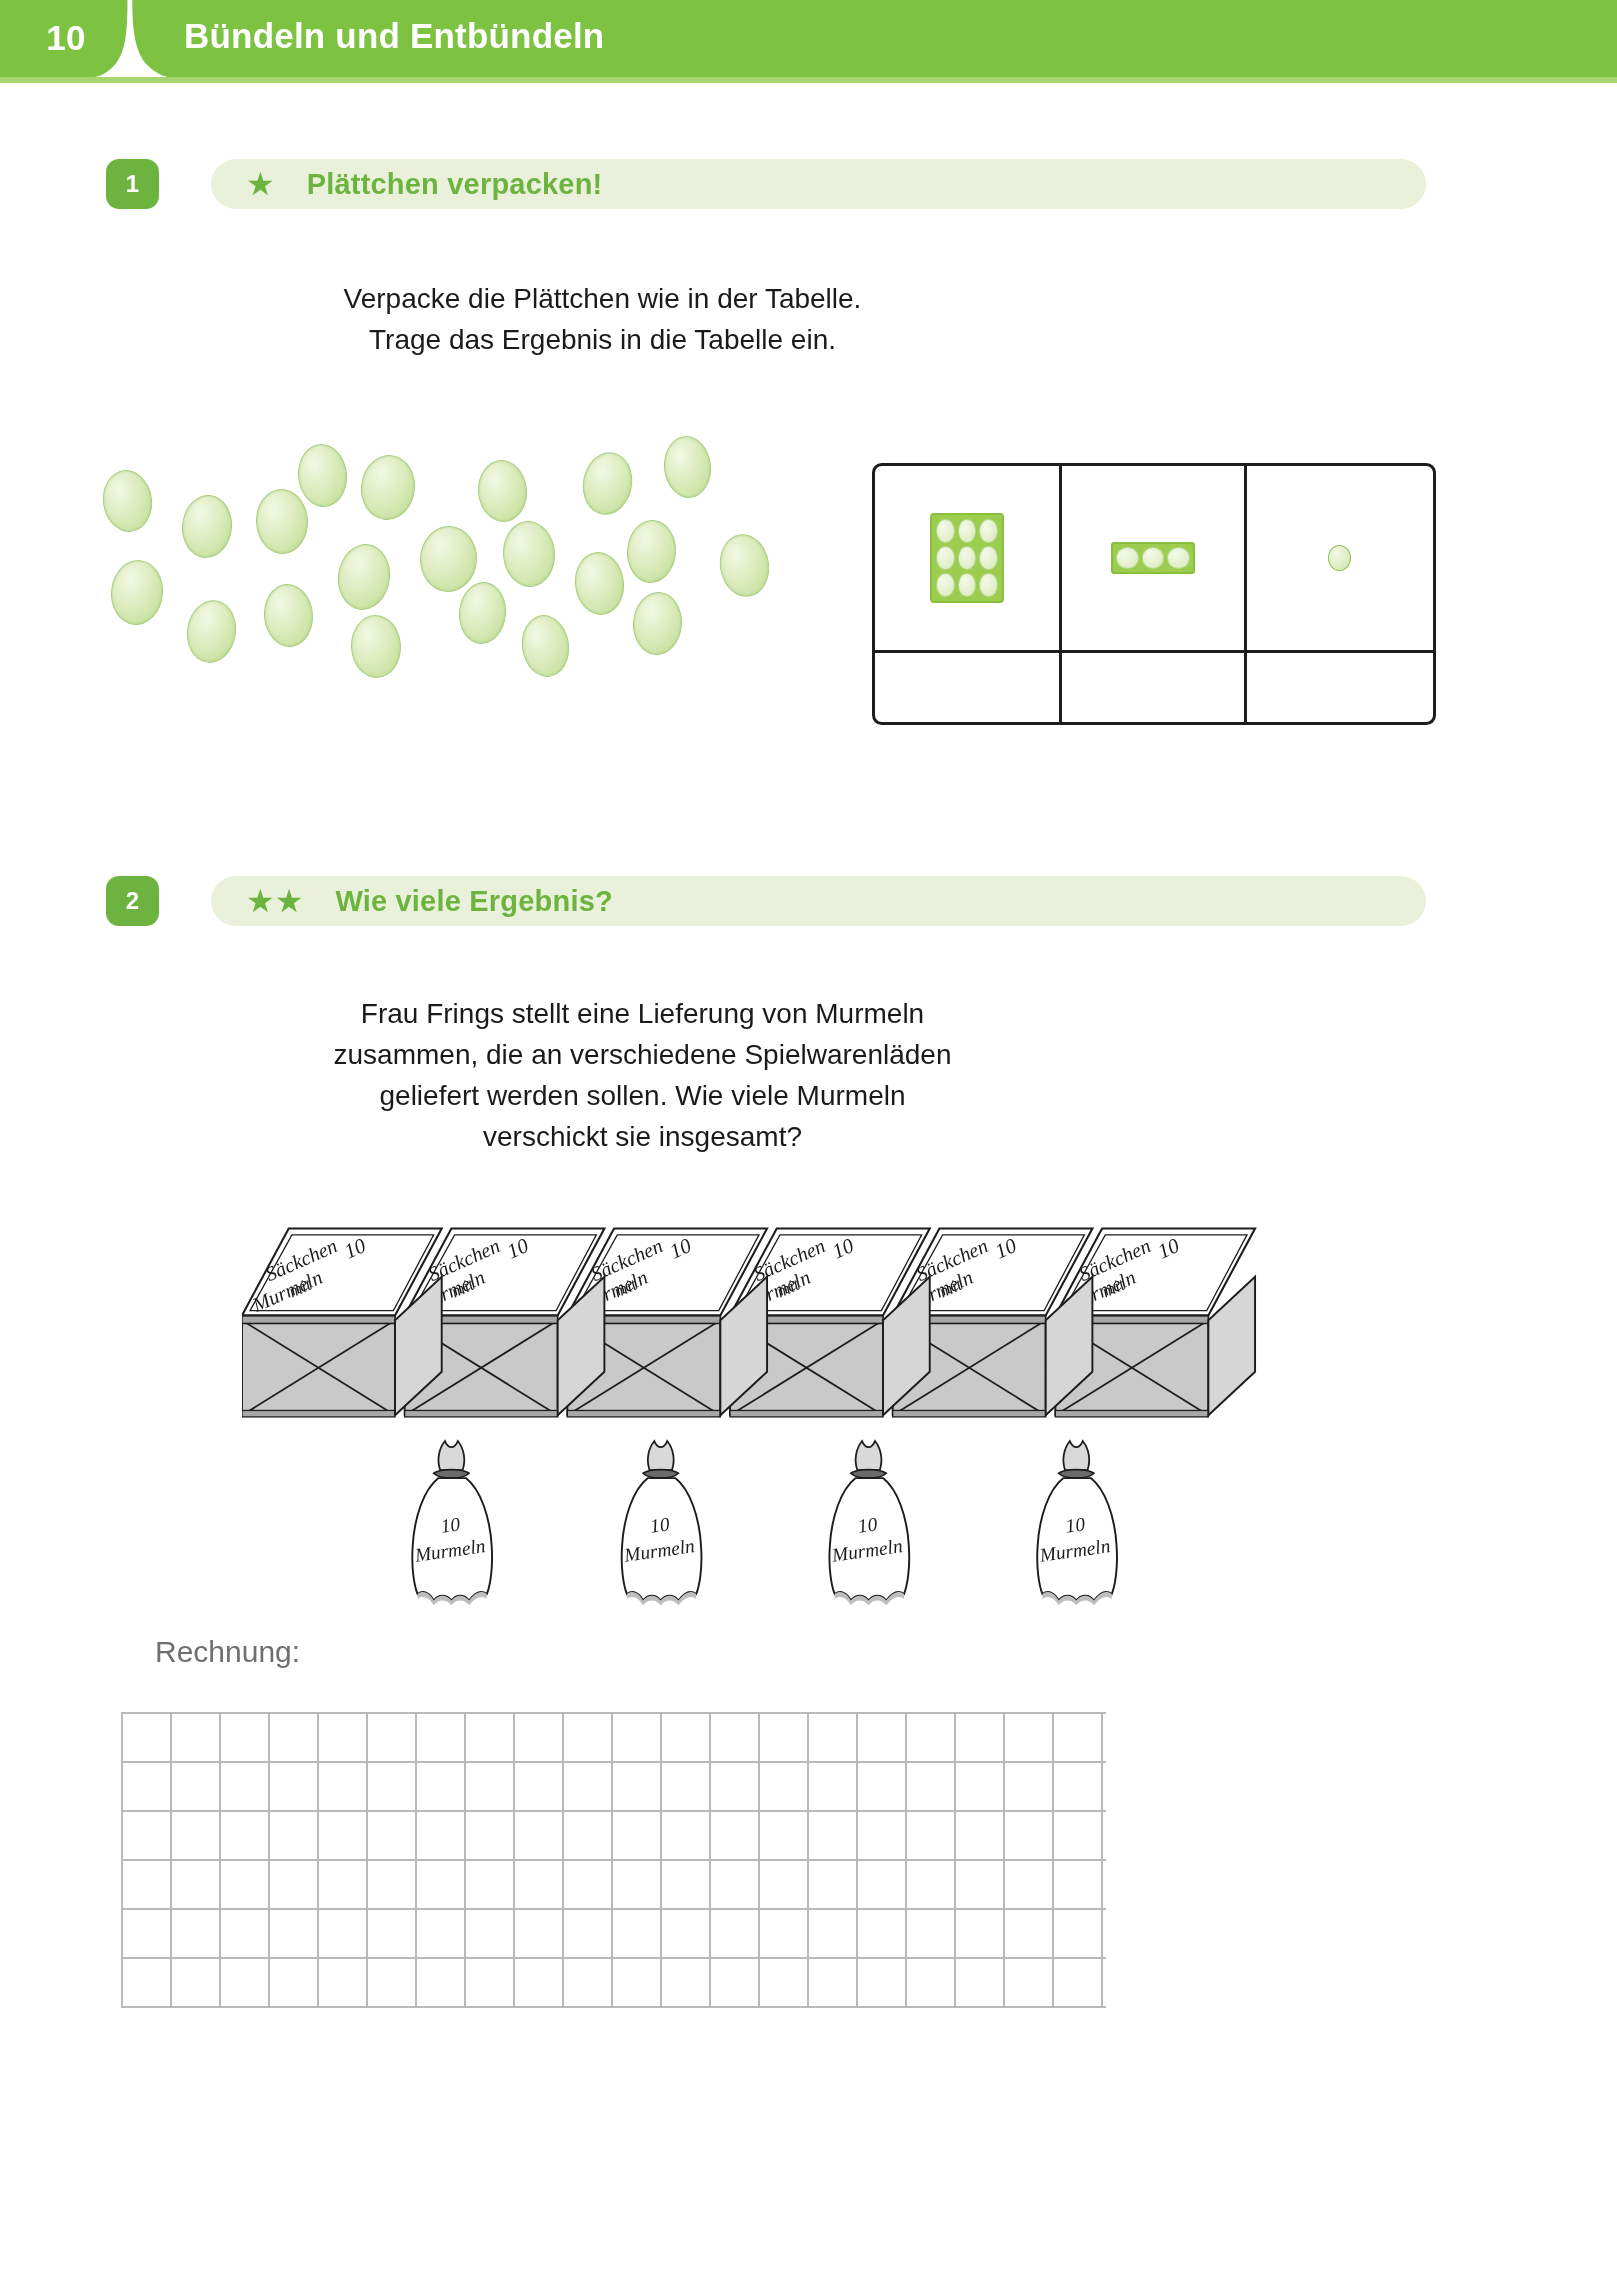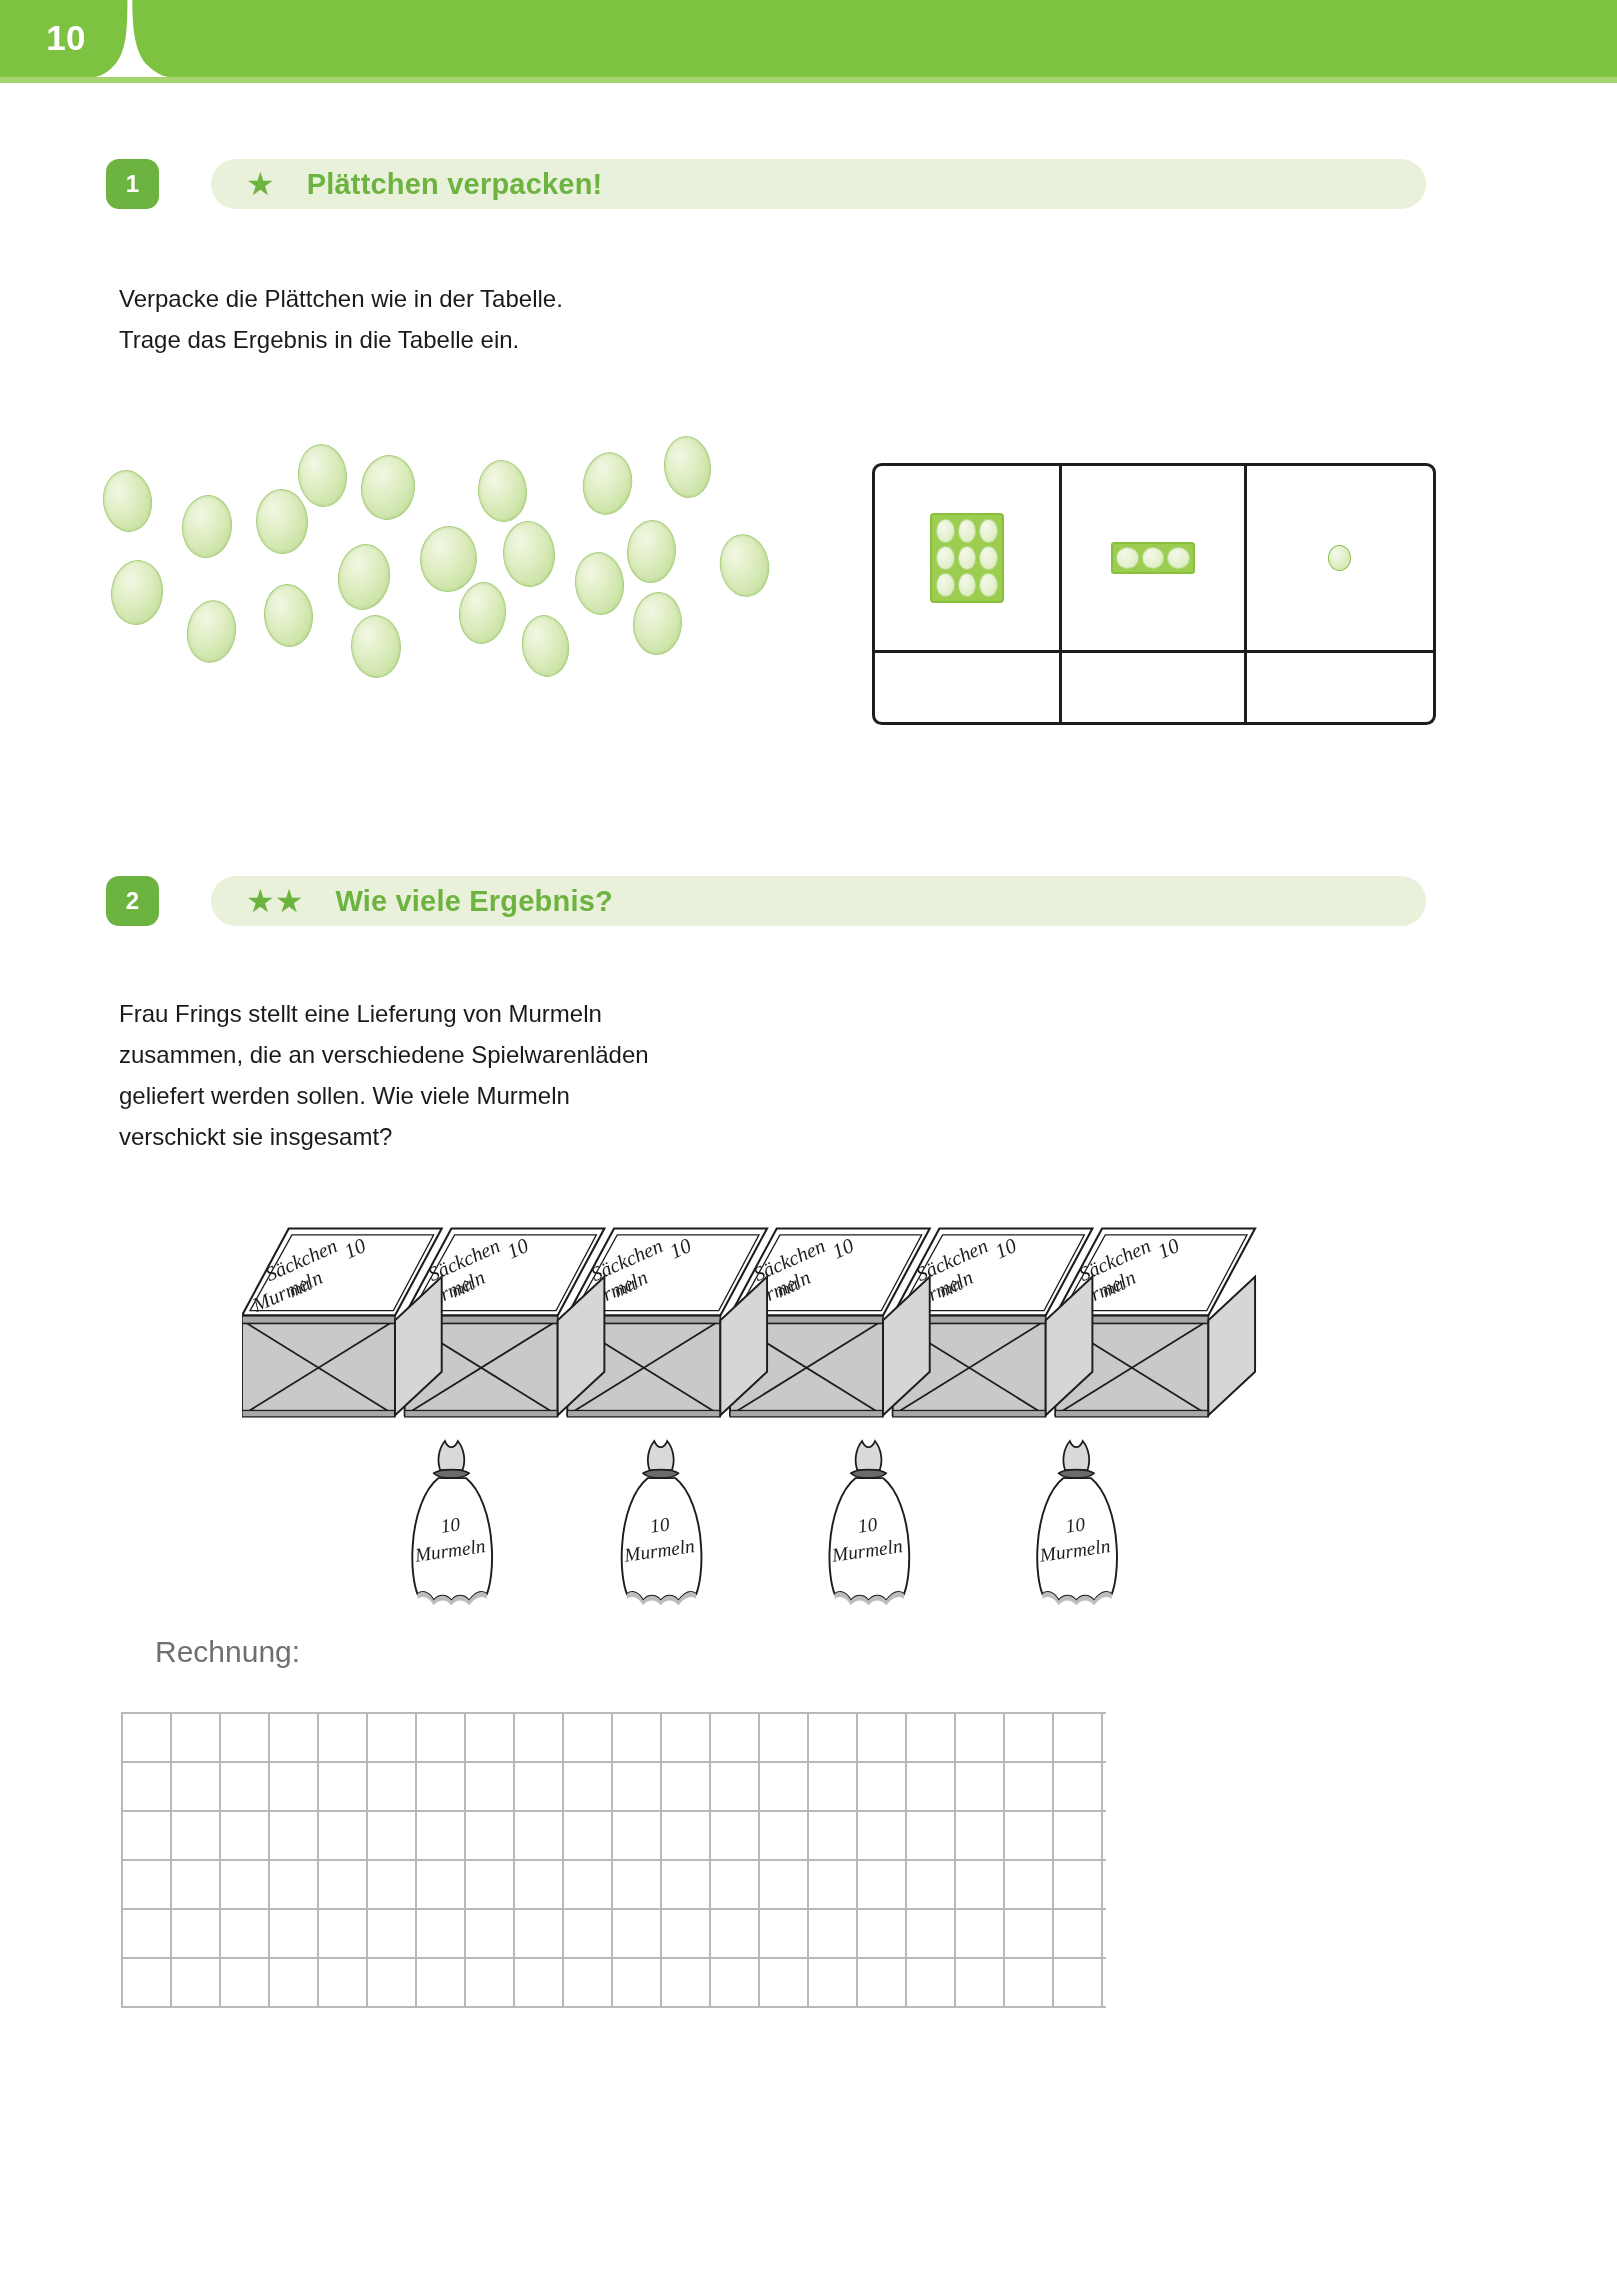--- a/index.html
+++ b/index.html
@@ -100,23 +100,24 @@
     font-size: 29px;
     font-weight: bold;
     letter-spacing: 0.2px;
     white-space: nowrap;
   }
 
   
   .body-text {
     position: absolute;
     color: #1a1a1a;
-    font-size: 24px;
+    font-size: 28px;
     line-height: 41px;
     white-space: pre-line;
+    text-align: center;
   }
 
   
   .token-field {
     position: absolute;
     left: 95px;
     top: 439px;
     width: 741px;
     height: 266px;
   }
@@ -226,20 +227,21 @@
   }
 </style>
 </head>
 <body>
 
 <div class="page-header">
   <div class="page-number">10</div>
   <svg class="header-divider" viewBox="0 0 90 95" preserveAspectRatio="none">
     <path d="M 40 0 L 46 0 C 46 40 50 62 62 78 C 74 90 84 94 90 95 L 90 95 L 0 95 C 6 94 16 90 26 78 C 38 62 40 40 40 0 Z" fill="#ffffff"></path>
   </svg>
+  <div class="header-title">Bündeln und Entbündeln</div>
 </div>
 <div class="header-underline"></div>
 
 <div class="ex-badge" style="left:106px; top:159px;">1</div>
 <div class="ex-bar" style="left:211px; top:159px; width:1215px;">
   <div class="ex-stars">
     <span class="ex-star">★</span>
   </div>
   <div class="ex-title">Plättchen verpacken!</div>
 </div>

